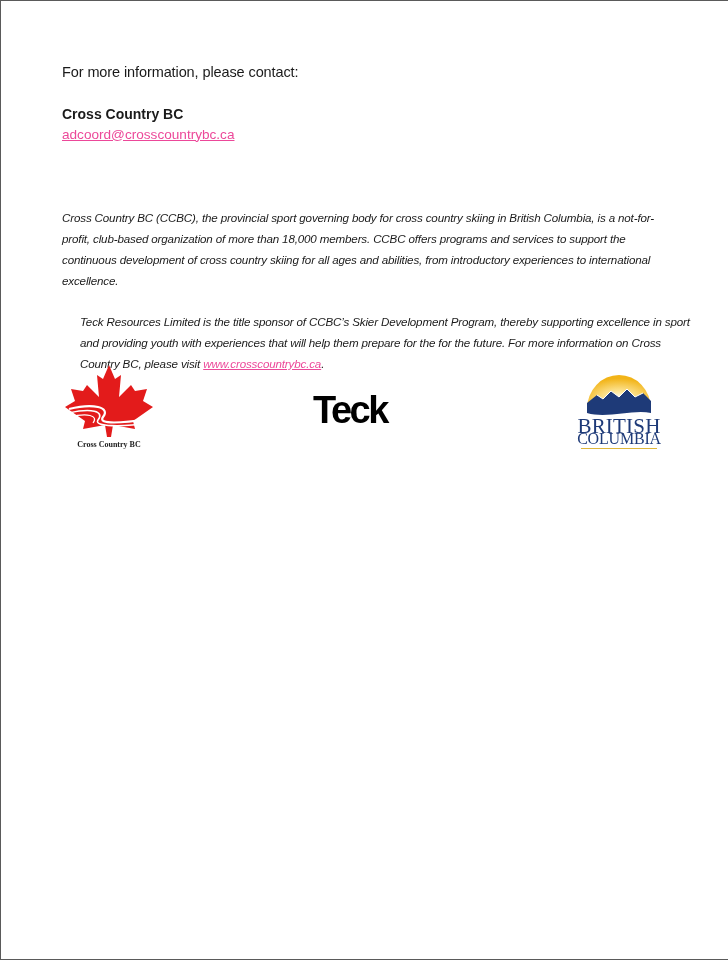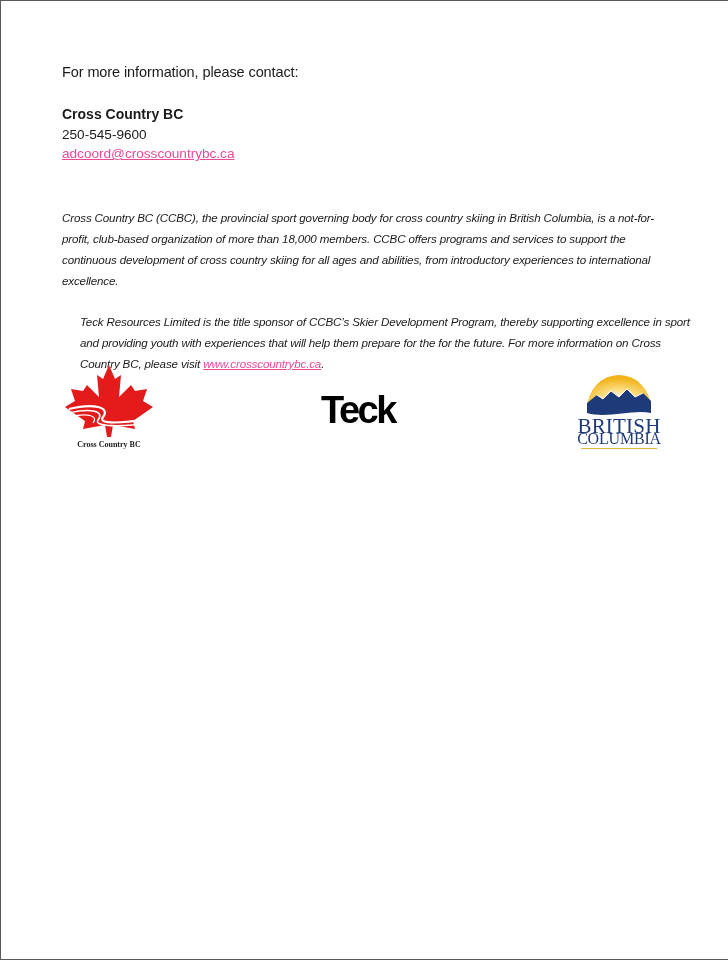--- a/index.html
+++ b/index.html
@@ -27,21 +27,21 @@
     .contact a, .para a { color: #ec4899; text-decoration: underline; }
     .para {
       position: absolute; left: 61px; width: 610px;
       font-size: 11.6px; line-height: 21px; font-style: italic;
       letter-spacing: -0.15px;
     }
     .para.p1 { top: 206px; }
     .para.p2 { top: 292px; }
     .logo { position: absolute; }
     .logo.ccbc { left: 62px; top: 362px; width: 92px; height: 90px; }
-    .logo.teck { left: 320px; top: 387px; width: 90px; height: 44px; }
+    .logo.teck { left: 304px; top: 387px; width: 90px; height: 44px; text-align: center; }
     .logo.bc { left: 572px; top: 368px; width: 92px; height: 82px; }
     .ccbc-label {
       position: absolute; left: 0; width: 92px; top: 77px;
       text-align: center; font-family: "Liberation Serif", serif;
       font-weight: bold; font-size: 8px; color: #222;
     }
     .teck-word {
       font-family: "Liberation Sans", sans-serif; font-weight: bold;
       font-size: 38px; letter-spacing: -2.5px; color: #000; line-height: 44px;
     }
@@ -55,21 +55,20 @@
   </style>
 </head>
 <body>
 
 <div class="page">
 
   <div class="intro">For more information, please contact:</div>
 
   <div class="contact left">
     <div class="org">Cross Country BC</div>
-    <div>250-545-9600</div>
     <div><a href="#">adcoord@crosscountrybc.ca</a></div>
   </div>
 
 
   <p class="para p1" style="margin:0">Cross Country BC (CCBC), the provincial sport governing body for cross country skiing in British Columbia, is a not-for-profit, club-based organization of more than 18,000 members. CCBC offers programs and services to support the continuous development of cross country skiing for all ages and abilities, from introductory experiences to international excellence.</p>
 
   <p class="para p2" style="margin:18px"><span>Teck Resources Limited is the title sponsor of CCBC’s Skier Development Program, thereby supporting excellence in sport and providing youth with experiences that will help them prepare for the for the future. For more information on Cross Country BC, please visit </span><a href="#">www.crosscountrybc.ca</a><span>.</span></p>
 
   <div class="logo ccbc">
     <svg width="92" height="78" viewBox="0 0 92 78">

